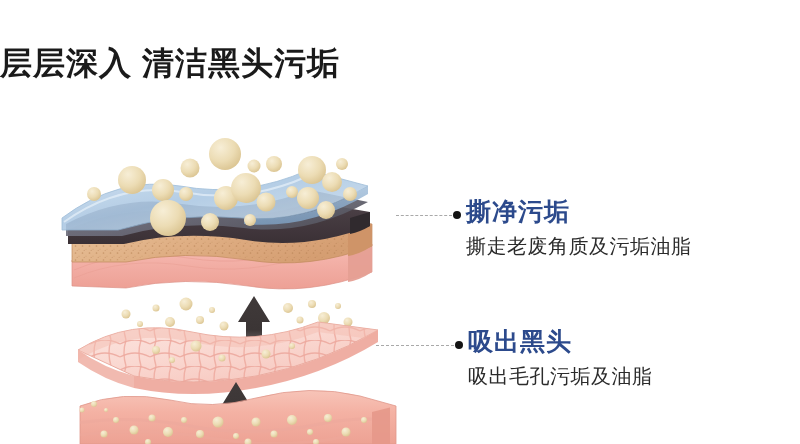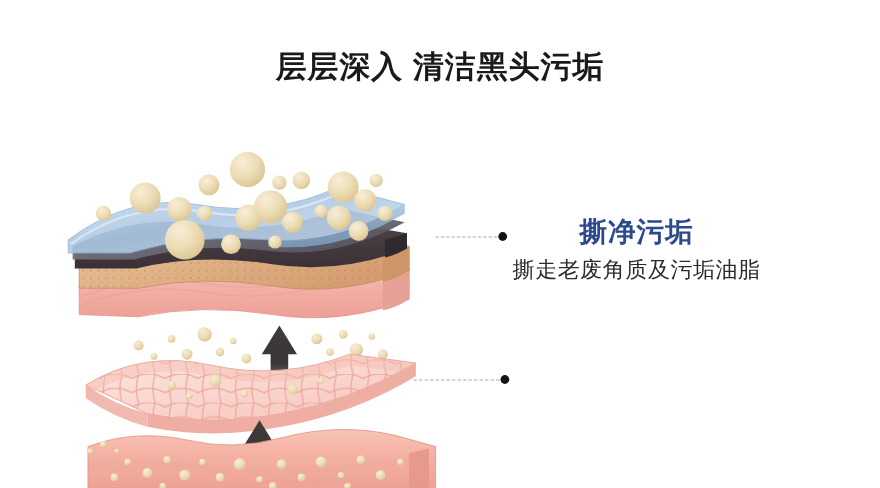--- a/index.html
+++ b/index.html
@@ -15,22 +15,22 @@
     font-family: "Liberation Sans", "DejaVu Sans", sans-serif;
     background: #ffffff;
   }
 
   
   .title {
     position: absolute;
     left: 0;
     top: 44px;
     width: 800px;
-    text-align: center;
-    font-size: 28px;
+    text-align: left;
+    font-size: 32px;
     font-weight: bold;
     color: #1a1a1a;
     letter-spacing: 1px;
     line-height: 1.2;
     white-space: nowrap;
   }
 
   
   .illustration {
     position: absolute;
@@ -74,21 +74,21 @@
     background: #141414;
     margin-left: 1px;
     flex: 0 0 auto;
   }
 
   .callout-text {
     position: absolute;
     top: 0;
     white-space: nowrap;
   }
-  .callout-1 .callout-text { left: 70px; text-align: center; }
+  .callout-1 .callout-text { left: 70px; }
   .callout-2 .callout-text { left: 92px; }
 
   .callout-head {
     font-size: 25px;
     font-weight: bold;
     color: #2c4a8c;
     letter-spacing: 1px;
     line-height: 1.25;
   }
   .callout-sub {
@@ -342,14 +342,16 @@
     <div class="callout-sub">撕走老废角质及污垢油脂</div>
   </div>
 </div>
 
 <div class="callout callout-2">
   <div class="leader leader-2">
     <span class="leader-line"></span>
     <span class="leader-dot"></span>
   </div>
   <div class="callout-text">
+    <div class="callout-head">吸出黑头</div>
+    <div class="callout-sub">吸出毛孔污垢及油脂</div>
   </div>
 </div>
 
 </body></html>

